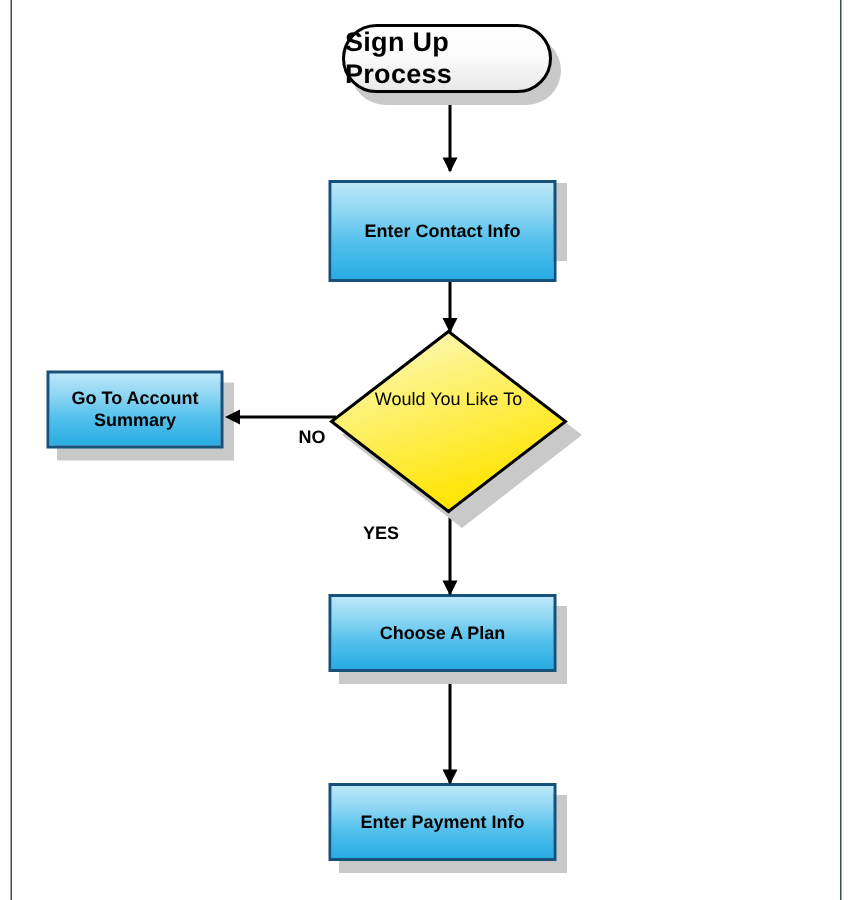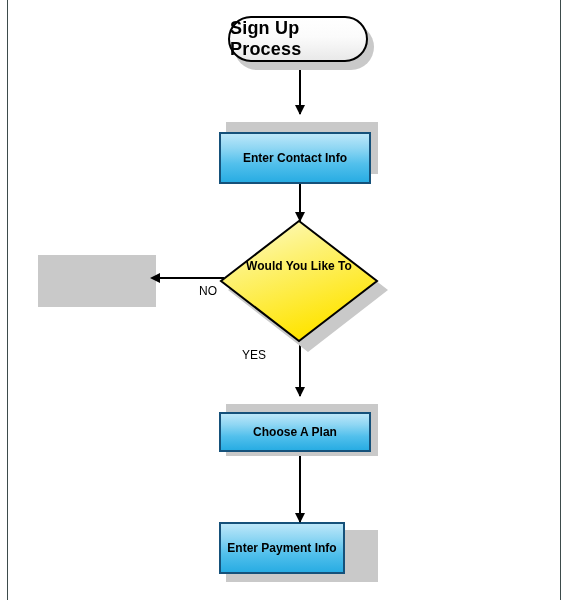--- a/index.html
+++ b/index.html
@@ -74,21 +74,21 @@
   }
   .decision-shadow {
     position: absolute;
     z-index: 1;
   }
   .decision-label {
     position: absolute;
     z-index: 3;
     text-align: center;
     font-size: 12px;
-    font-weight: bold;
+    font-weight: normal;
     color: #000000;
     line-height: 16px;
     white-space: nowrap;
   }
 
   
   .edge-v, .edge-h {
     position: absolute;
     background: #000000;
     z-index: 0;
@@ -109,21 +109,21 @@
     width: 0;
     height: 0;
     border-top: 5px solid transparent;
     border-bottom: 5px solid transparent;
     border-right: 10px solid #000000;
     z-index: 3;
   }
   .edge-label {
     position: absolute;
     font-size: 12px;
-    font-weight: normal;
+    font-weight: bold;
     color: #000000;
     z-index: 3;
   }
 </style>
 </head>
 <body>
 
 <div id="page">
 
   <div class="frame-line frame-left"></div>
@@ -145,44 +145,48 @@
 
   <div class="edge-v" style="left:299px; top:452px; height:70px;"></div>
   <div class="arrow-down" style="left:295px; top:513px;"></div>
 
   <div class="shadow shadow-term" style="left:234px; top:24px; width:140px; height:46px;"></div>
   <div class="node terminator" style="left:228px; top:16px; width:140px; height:46px;">
     <span class="node-label">Sign Up Process</span>
   </div>
 
   <div class="shadow" style="left:226px; top:122px; width:152px; height:52px;"></div>
-  <div class="node process" style="left:219px; top:132px; width:152px; height:52px;">
+  <div class="node process" style="left:219px; top:120px; width:152px; height:68px;">
     <span class="node-label">Enter Contact Info</span>
   </div>
 
   <svg class="decision-shadow" width="160" height="124" style="left:228px; top:228px;" viewBox="0 0 160 124">
     <polygon points="80,0 160,62 80,124 0,62" fill="#c9c9c9"></polygon>
   </svg>
   <svg class="decision-wrap node" width="160" height="124" style="left:219px; top:219px;" viewBox="0 0 160 124">
     <defs>
       <linearGradient id="diamondGrad" x1="0" y1="0" x2="0.45" y2="1">
         <stop offset="0%" stop-color="#fdfbd0"></stop>
         <stop offset="40%" stop-color="#fdf278"></stop>
         <stop offset="100%" stop-color="#ffe400"></stop>
       </linearGradient>
     </defs>
     <polygon points="80,2 158,62 80,122 2,62" fill="url(#diamondGrad)" stroke="#000000" stroke-width="2"></polygon>
   </svg>
   <div class="decision-label" style="left:219px; top:258px; width:160px;">Would You Like To</div>
 
   <div class="shadow" style="left:38px; top:255px; width:118px; height:52px;"></div>
+  <div class="node process" style="left:31px; top:247px; width:118px; height:52px; flex-direction:column;">
+    <span class="node-label">Go To Account</span>
+    <span class="node-label">Summary</span>
+  </div>
 
   <div class="shadow" style="left:226px; top:404px; width:152px; height:52px;"></div>
-  <div class="node process" style="left:219px; top:396px; width:152px; height:40px;margin-top:16px;">
+  <div class="node process" style="left:219px; top:396px; width:152px; height:52px;">
     <span class="node-label">Choose A Plan</span>
   </div>
 
   <div class="shadow" style="left:226px; top:530px; width:152px; height:52px;"></div>
-  <div class="node process" style="left:219px; top:522px; width:126px; height:52px;">
+  <div class="node process" style="left:219px; top:522px; width:152px; height:52px;">
     <span class="node-label">Enter Payment Info</span>
   </div>
 
 </div>
 
 </body></html>

